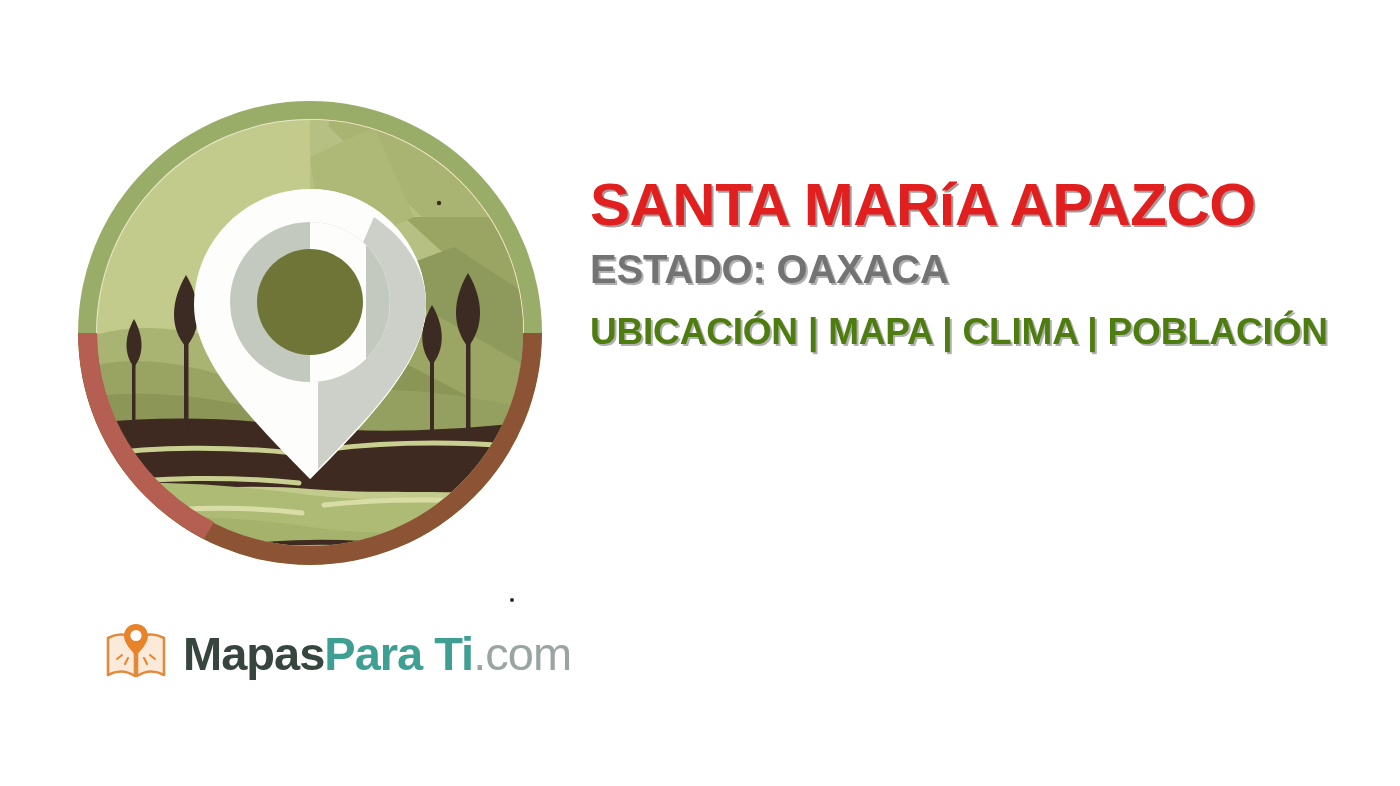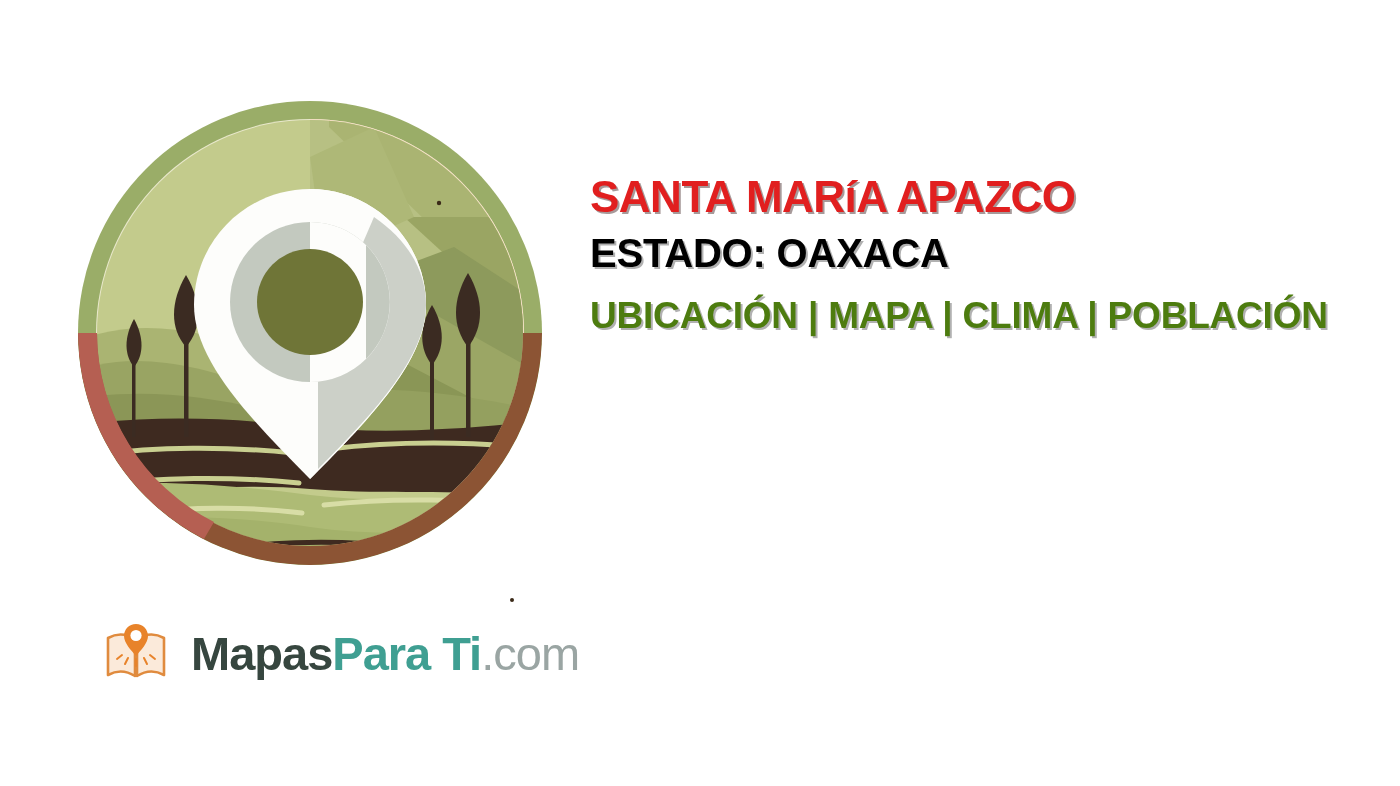--- a/index.html
+++ b/index.html
@@ -33,33 +33,33 @@
   #badge-svg { display: block; width: 472px; height: 472px; }
 
   
   #text-block {
     position: absolute;
     left: 590px;
     top: 175px;
     width: 800px;
   }
   #title-main {
-    font-size: 44px;
+    font-size: 60px;
     font-weight: bold;
     color: #e11f1f;
     letter-spacing: -0.5px;
     line-height: 1.0;
     margin: 0 0 6px 0;
     white-space: nowrap;
     text-shadow: 2px 2px 0 rgba(60,30,30,0.45);
   }
   #subtitle-state {
     font-size: 40px;
     font-weight: bold;
-    color: #000000;
+    color: #737373;
     line-height: 1.0;
     margin: 14px 0 0 0;
     white-space: nowrap;
     letter-spacing: -0.2px;
     text-shadow: 2px 2px 0 rgba(60,60,60,0.40);
   }
   #subtitle-sections {
     font-size: 37px;
     font-weight: bold;
     color: #4d7c0f;
@@ -70,21 +70,21 @@
     text-shadow: 2px 2px 0 rgba(60,60,60,0.40);
   }
 
   
   #brand-logo {
     position: absolute;
     left: 103px;
     top: 620px;
     display: flex;
     align-items: center;
-    gap: 22px;
+    gap: 14px;
   }
   #brand-icon { display: block; width: 66px; height: 66px; }
   #brand-text {
     font-size: 47px;
     font-weight: bold;
     line-height: 1;
     white-space: nowrap;
     letter-spacing: -1px;
   }
   #brand-text .w1 { color: #36463f; }

